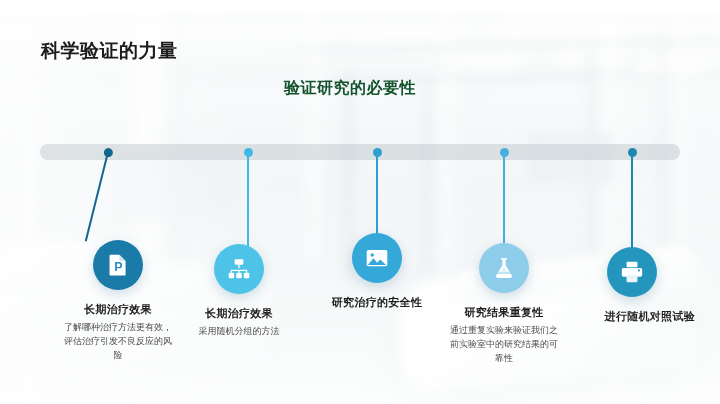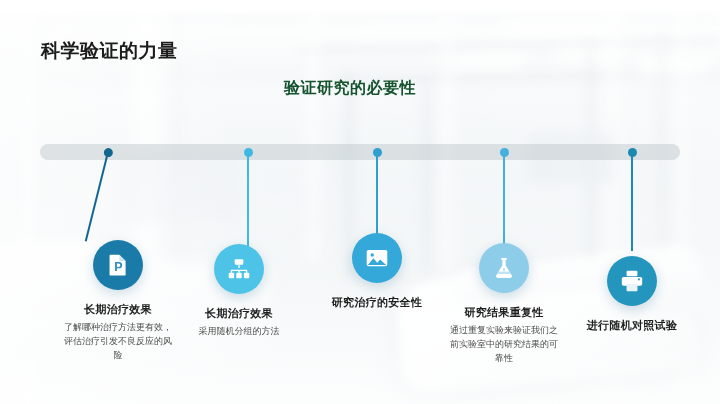--- a/index.html
+++ b/index.html
@@ -352,21 +352,21 @@
       <svg width="26" height="26" viewBox="0 0 24 24" aria-hidden="true">
         <path d="M9.4 2.8h5.2v1.6h-1.1v5.1l5.6 9.3a1.6 1.6 0 0 1-1.4 2.4H6.3a1.6 1.6 0 0 1-1.4-2.4l5.6-9.3V4.4H9.4z" fill="#ffffff"></path>
         <path d="M7.2 15.2h9.6l1.4 2.4H5.8z" fill="#8ecdea" opacity=".55"></path>
         <circle cx="12" cy="13.4" r="1.05" fill="#8ecdea" opacity=".75"></circle>
       </svg>
     </div>
     <div class="item-title">研究结果重复性</div>
     <div class="item-desc">通过重复实验来验证我们之前实验室中的研究结果的可靠性</div>
   </div>
 
-  <div class="item" style="left:569px; top:244px;">
+  <div class="item" style="left:569px; top:235px;text-align:right;">
     <div class="icon-circle" style="background:#2496be;">
       <svg width="26" height="26" viewBox="0 0 24 24" aria-hidden="true">
         <rect x="7" y="2.6" width="10" height="5" rx="0.8" fill="#ffffff"></rect>
         <rect x="2.6" y="8.2" width="18.8" height="8.2" rx="1.6" fill="#ffffff"></rect>
         <rect x="7" y="14.6" width="10" height="6.8" rx="0.8" fill="#ffffff"></rect>
         <rect x="7" y="14.6" width="10" height="6.8" rx="0.8" fill="#2496be" opacity=".10"></rect>
         <circle cx="18.4" cy="10.5" r="0.95" fill="#2496be"></circle>
       </svg>
     </div>
     <div class="item-title">进行随机对照试验</div>

